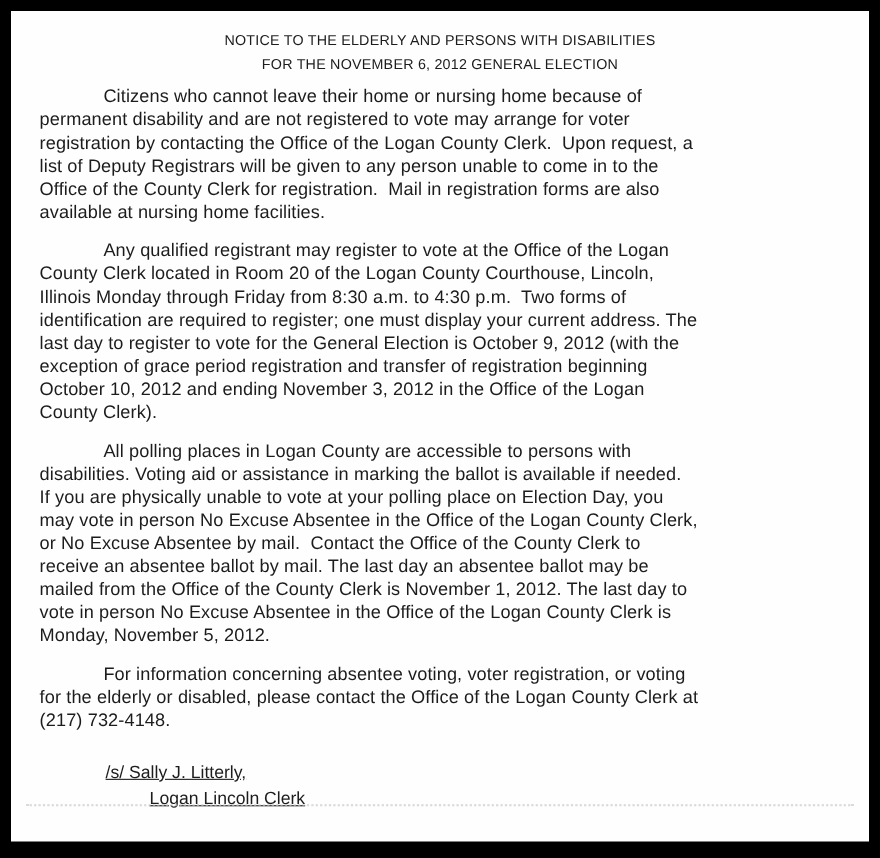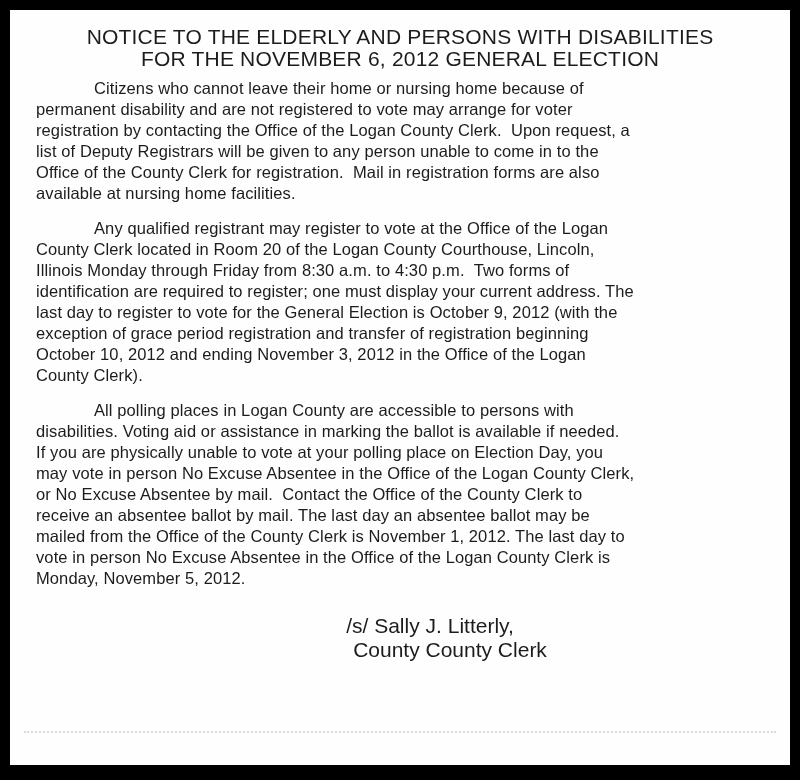--- a/index.html
+++ b/index.html
@@ -26,44 +26,44 @@
     width: 780px;
     height: 755px;
     background: #fefefe;
     color: #1c1c1c;
   }
   .content {
     padding: 16px 26px 0 26px;
   }
   .doc-title {
     text-align: center;
-    font-size: 21px;
+    font-size: 13px;
     line-height: 22px;
     white-space: pre-wrap;
     letter-spacing: 0.2px;
     margin: 0 0 8px 0;
     font-weight: 400;
   }
   .para {
     font-size: 16.5px;
     line-height: 21px;
     white-space: pre-wrap;
     text-indent: 58px;
     margin: 0 0 14px 0;
     letter-spacing: 0.1px;
   }
   .para:first-of-type {
     margin-top: 6px;
   }
   .signature {
     margin-top: 26px;
-    text-align: center;
-    font-size: 21px;
+    font-size: 16px;
     padding-left: 60px;
     padding-right: 0;
+    text-decoration: underline;
   }
   .sig-line1 {
     line-height: 22px;
   }
   .sig-line2 {
     line-height: 26px;
     padding-left: 40px;
   }
   .scan-dotted-line {
     position: absolute;
@@ -103,22 +103,25 @@
       <p class="para">All polling places in Logan County are accessible to persons with
 disabilities. Voting aid or assistance in marking the ballot is available if needed.
 If you are physically unable to vote at your polling place on Election Day, you
 may vote in person No Excuse Absentee in the Office of the Logan County Clerk,
 or No Excuse Absentee by mail.  Contact the Office of the County Clerk to
 receive an absentee ballot by mail. The last day an absentee ballot may be
 mailed from the Office of the County Clerk is November 1, 2012. The last day to
 vote in person No Excuse Absentee in the Office of the Logan County Clerk is
 Monday, November 5, 2012.</p>
 
+      <p class="para">For information concerning absentee voting, voter registration, or voting
+for the elderly or disabled, please contact the Office of the Logan County Clerk at
+(217) 732-4148.</p>
 
       <div class="signature">
         <div class="sig-line1">/s/ Sally J. Litterly,</div>
-        <div class="sig-line2">County County Clerk</div>
+        <div class="sig-line2">Logan Lincoln Clerk</div>
       </div>
 
     </div>
     <div class="scan-dotted-line"></div>
   </div>
 </div>
 
 </body></html>

